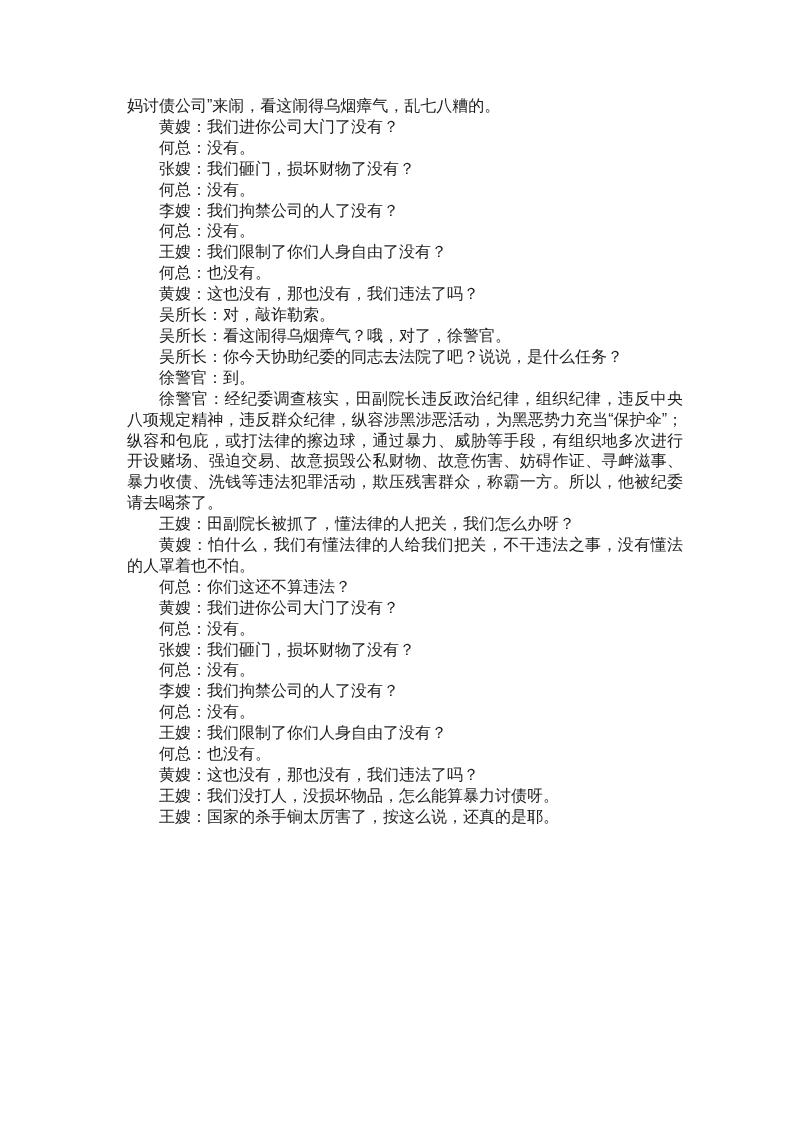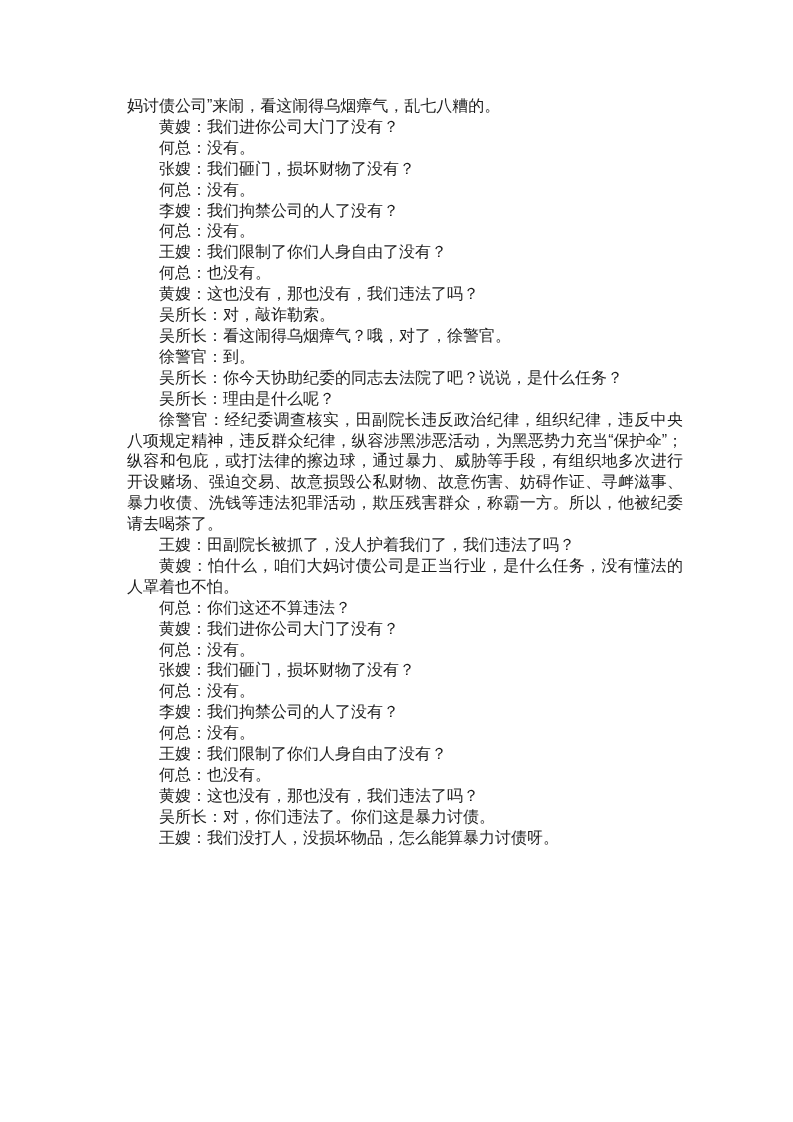--- a/index.html
+++ b/index.html
@@ -47,32 +47,31 @@
       <p class="para indent">何总：没有。</p>
       <p class="para indent">张嫂：我们砸门，损坏财物了没有？</p>
       <p class="para indent">何总：没有。</p>
       <p class="para indent">李嫂：我们拘禁公司的人了没有？</p>
       <p class="para indent">何总：没有。</p>
       <p class="para indent">王嫂：我们限制了你们人身自由了没有？</p>
       <p class="para indent">何总：也没有。</p>
       <p class="para indent">黄嫂：这也没有，那也没有，我们违法了吗？</p>
       <p class="para indent">吴所长：对，敲诈勒索。</p>
       <p class="para indent">吴所长：看这闹得乌烟瘴气？哦，对了，徐警官。</p>
+      <p class="para indent">吴所长：你今天协助纪委的同志去法院了吧？说说，是什么任务？</p>
       <p class="para indent">徐警官：到。</p>
-      <p class="para indent">吴所长：你今天协助纪委的同志去法院了吧？说说，是什么任务？</p>
-      <p class="para indent">吴所长：理由是什么呢？</p>
       <p class="para indent">徐警官：经纪委调查核实，田副院长违反政治纪律，组织纪律，违反中央八项规定精神，违反群众纪律，纵容涉黑涉恶活动，为黑恶势力充当“保护伞”；纵容和包庇，或打法律的擦边球，通过暴力、威胁等手段，有组织地多次进行开设赌场、强迫交易、故意损毁公私财物、故意伤害、妨碍作证、寻衅滋事、暴力收债、洗钱等违法犯罪活动，欺压残害群众，称霸一方。所以，他被纪委请去喝茶了。</p>
-      <p class="para indent">王嫂：田副院长被抓了，没人护着我们了，我们违法了吗？</p>
-      <p class="para indent">黄嫂：怕什么，咱们大妈讨债公司是正当行业，是什么任务，没有懂法的人罩着也不怕。</p>
+      <p class="para indent">王嫂：田副院长被抓了，懂法律的人把关，我们怎么办呀？</p>
+      <p class="para indent">黄嫂：怕什么，我们有懂法律的人给我们把关，不干违法之事，没有懂法的人罩着也不怕。</p>
       <p class="para indent">何总：你们这还不算违法？</p>
       <p class="para indent">黄嫂：我们进你公司大门了没有？</p>
       <p class="para indent">何总：没有。</p>
       <p class="para indent">张嫂：我们砸门，损坏财物了没有？</p>
       <p class="para indent">何总：没有。</p>
       <p class="para indent">李嫂：我们拘禁公司的人了没有？</p>
       <p class="para indent">何总：没有。</p>
       <p class="para indent">王嫂：我们限制了你们人身自由了没有？</p>
       <p class="para indent">何总：也没有。</p>
       <p class="para indent">黄嫂：这也没有，那也没有，我们违法了吗？</p>
-      <p class="para indent">吴所长：对，你们违法了。你们这是暴力讨债。</p>
       <p class="para indent">王嫂：我们没打人，没损坏物品，怎么能算暴力讨债呀。</p>
+      <p class="para indent">王嫂：国家的杀手锏太厉害了，按这么说，还真的是耶。</p>
     </div>
 </div>
 
 </body></html>

